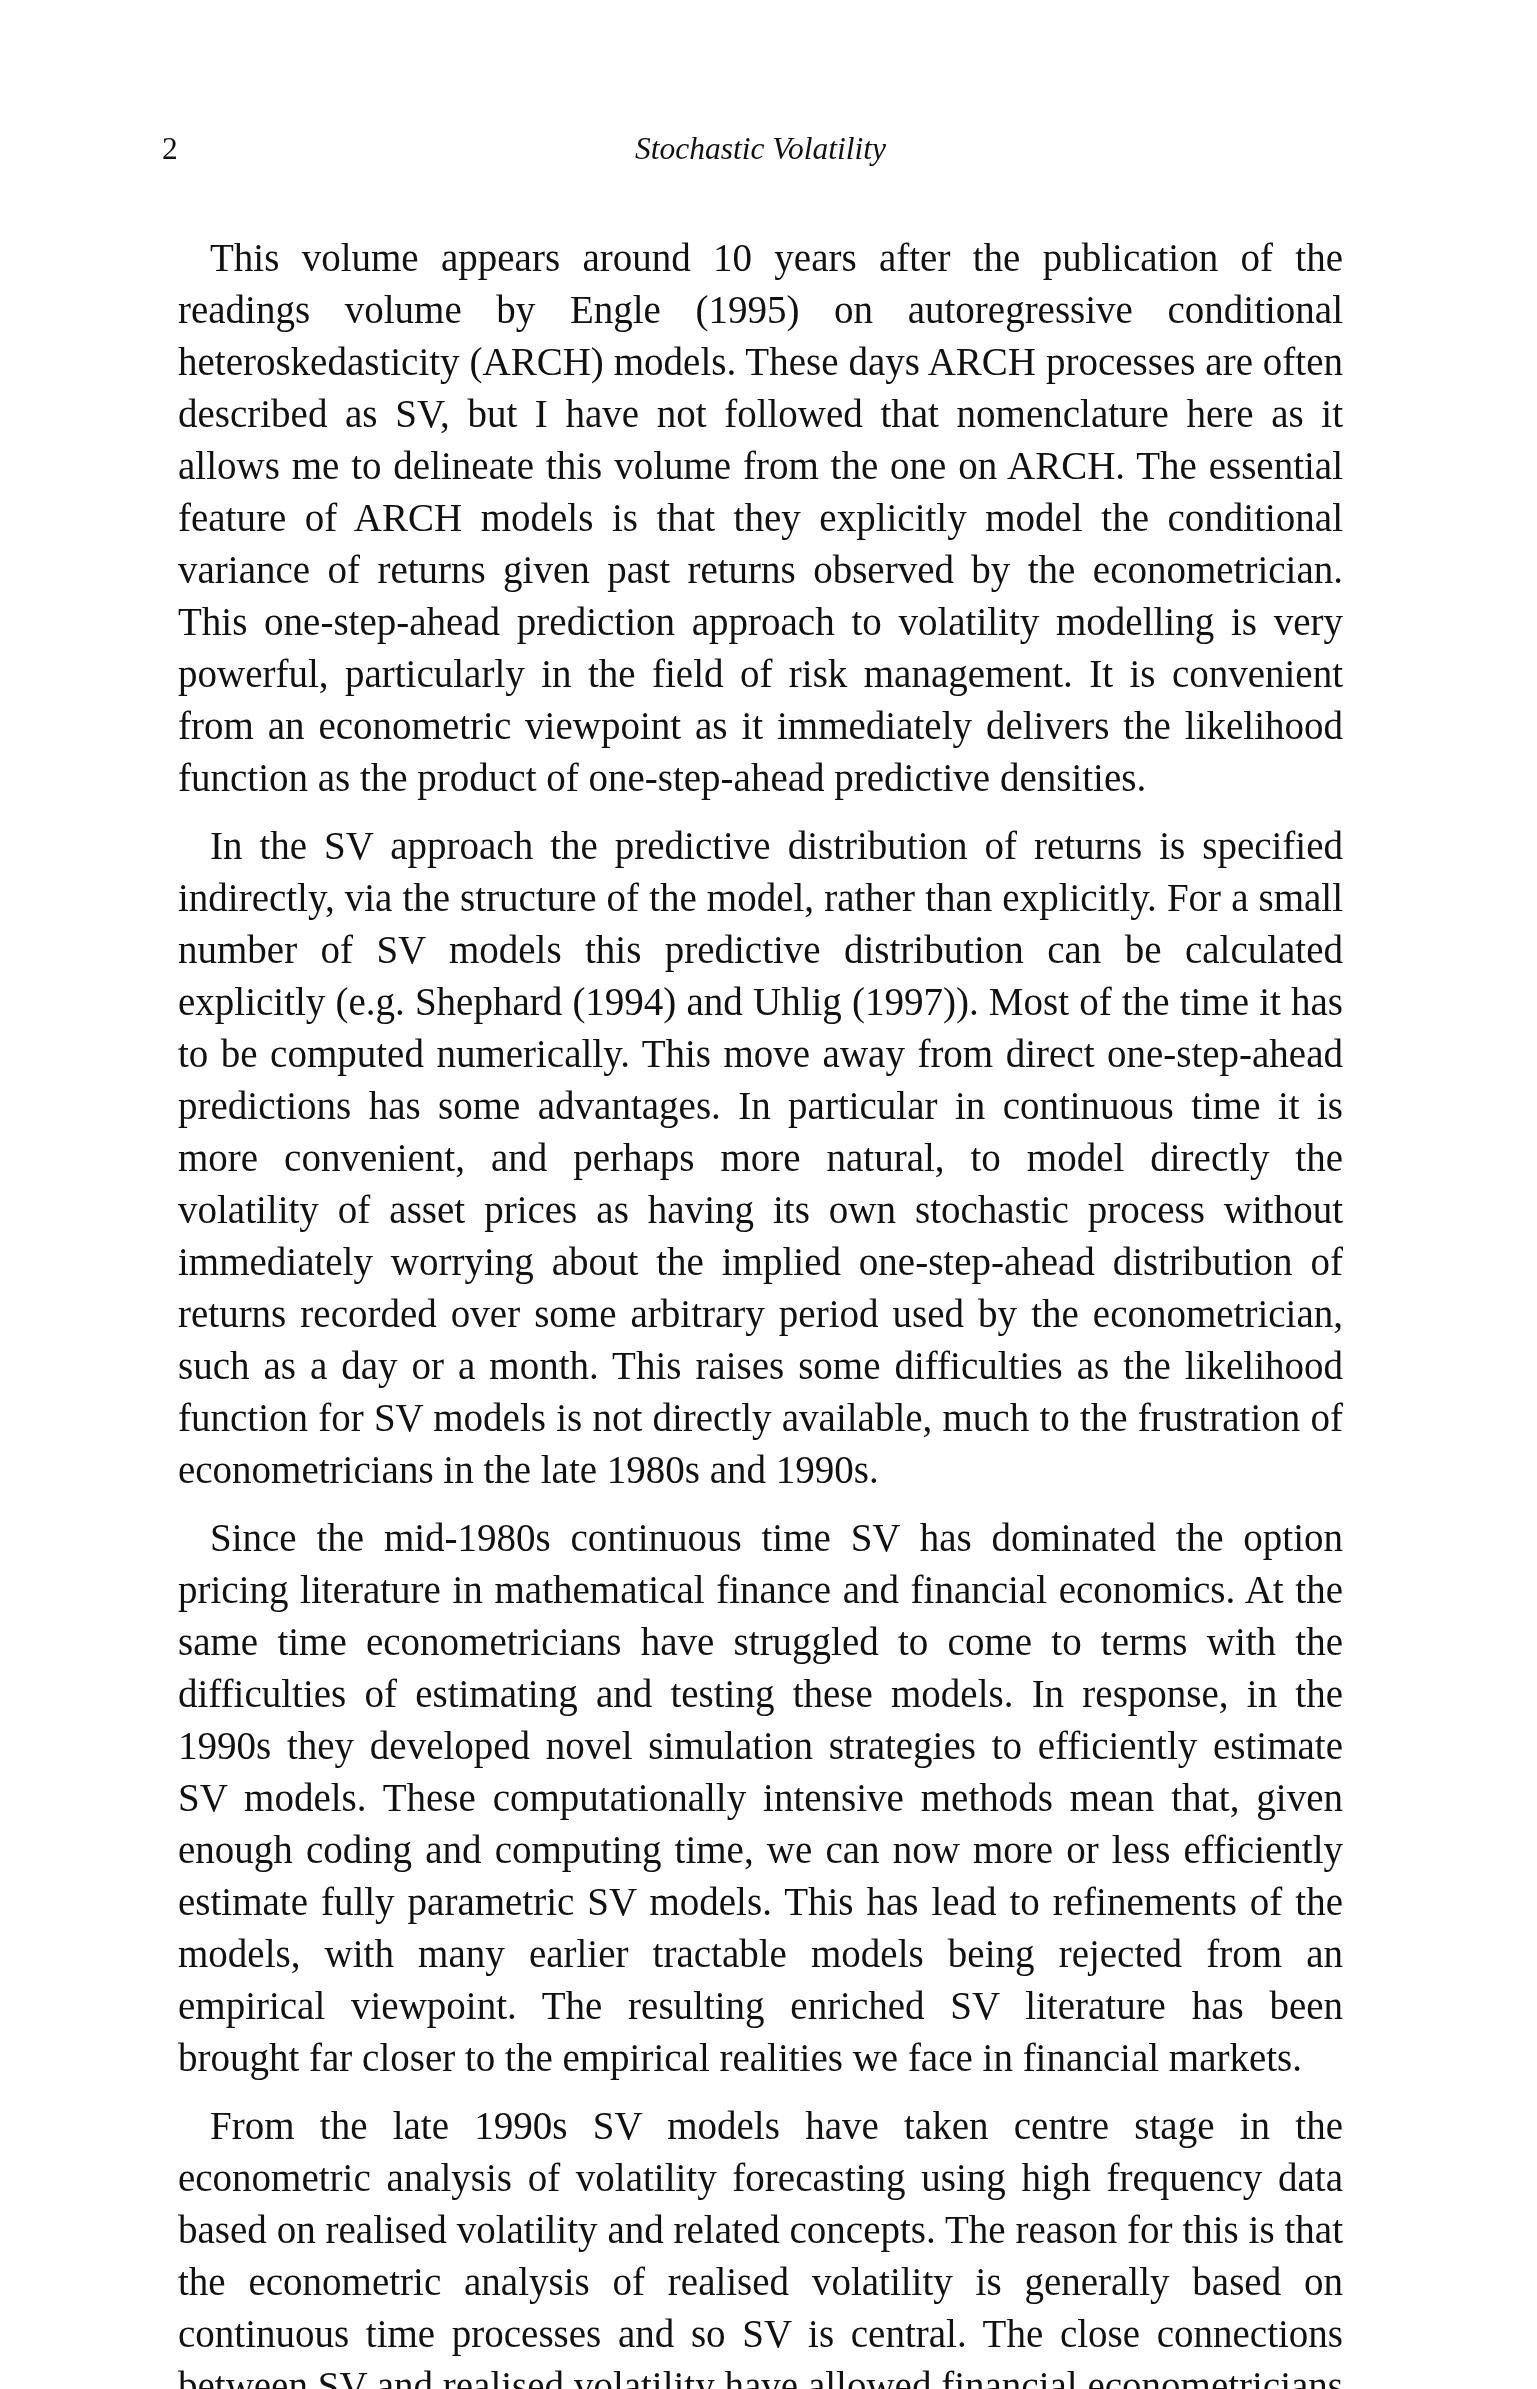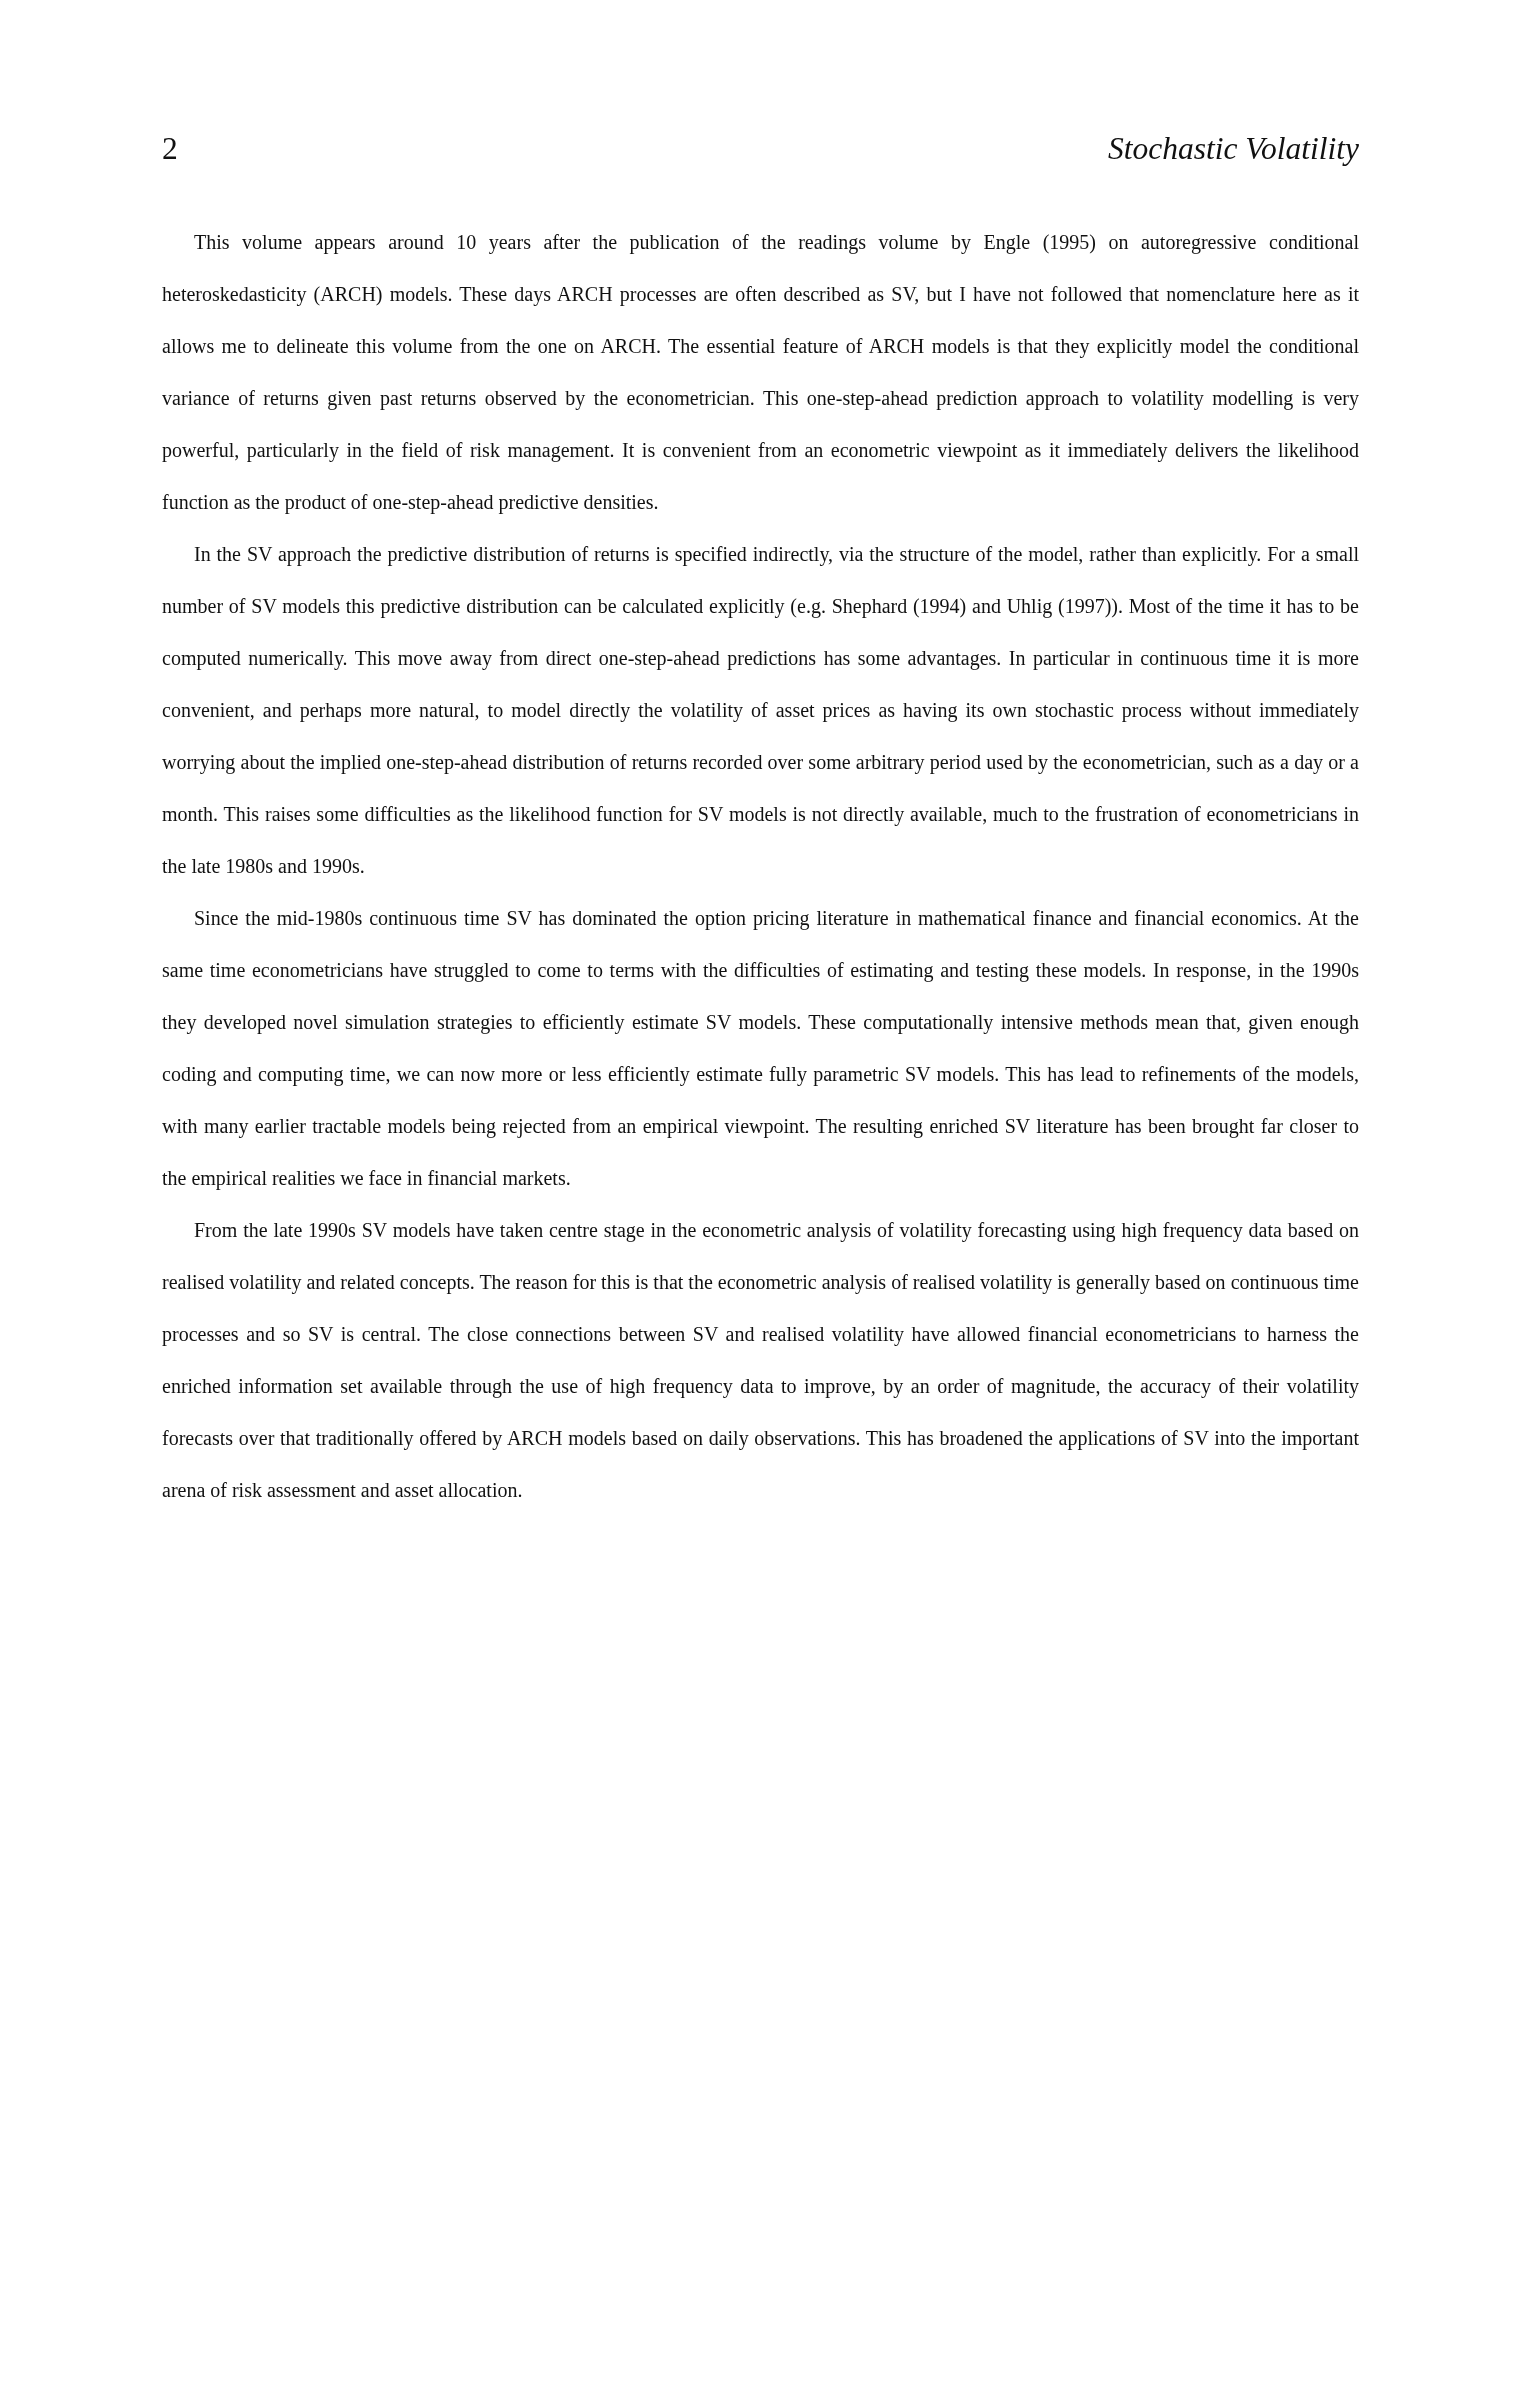--- a/index.html
+++ b/index.html
@@ -1,22 +1,22 @@
 <!DOCTYPE html>
 <html style="font-size:14.4px"><head>
 <meta charset="utf-8">
 <style>
   html, body { margin:0; padding:0; background:#ffffff; }
   body { width:1538px; height:2389px; position:relative; overflow:hidden;
          font-family:"Liberation Serif","DejaVu Serif",serif; color:#111111; }
   .header { position:absolute; left:162px; top:126px; width:1197px; height:45px; }
   .page-number { position:absolute; left:0; top:0; font-size:31.5px; line-height:45px; }
-  .running-title { position:absolute; left:0; right:0; top:0; text-align:right; font-style:italic; font-size:31.5px; line-height:45px; }
+  .running-title { position:absolute; left:0; right:0; top:0; text-align:center; font-style:italic; font-size:31.5px; line-height:45px; }
   .body-text { position:absolute; left:162px; top:216px; width:1197px; }
-  .para { margin:0; font-size:20px; line-height:52px; text-align:justify; text-indent:32px; }
+  .para { margin:16px; font-size:39px; line-height:52px; text-align:justify; text-indent:32px; }
 </style>
 </head>
 <body>
 
 <div class="header">
   <span class="page-number">2</span>
   <span class="running-title">Stochastic Volatility</span>
 </div>
 
 <div class="body-text">

